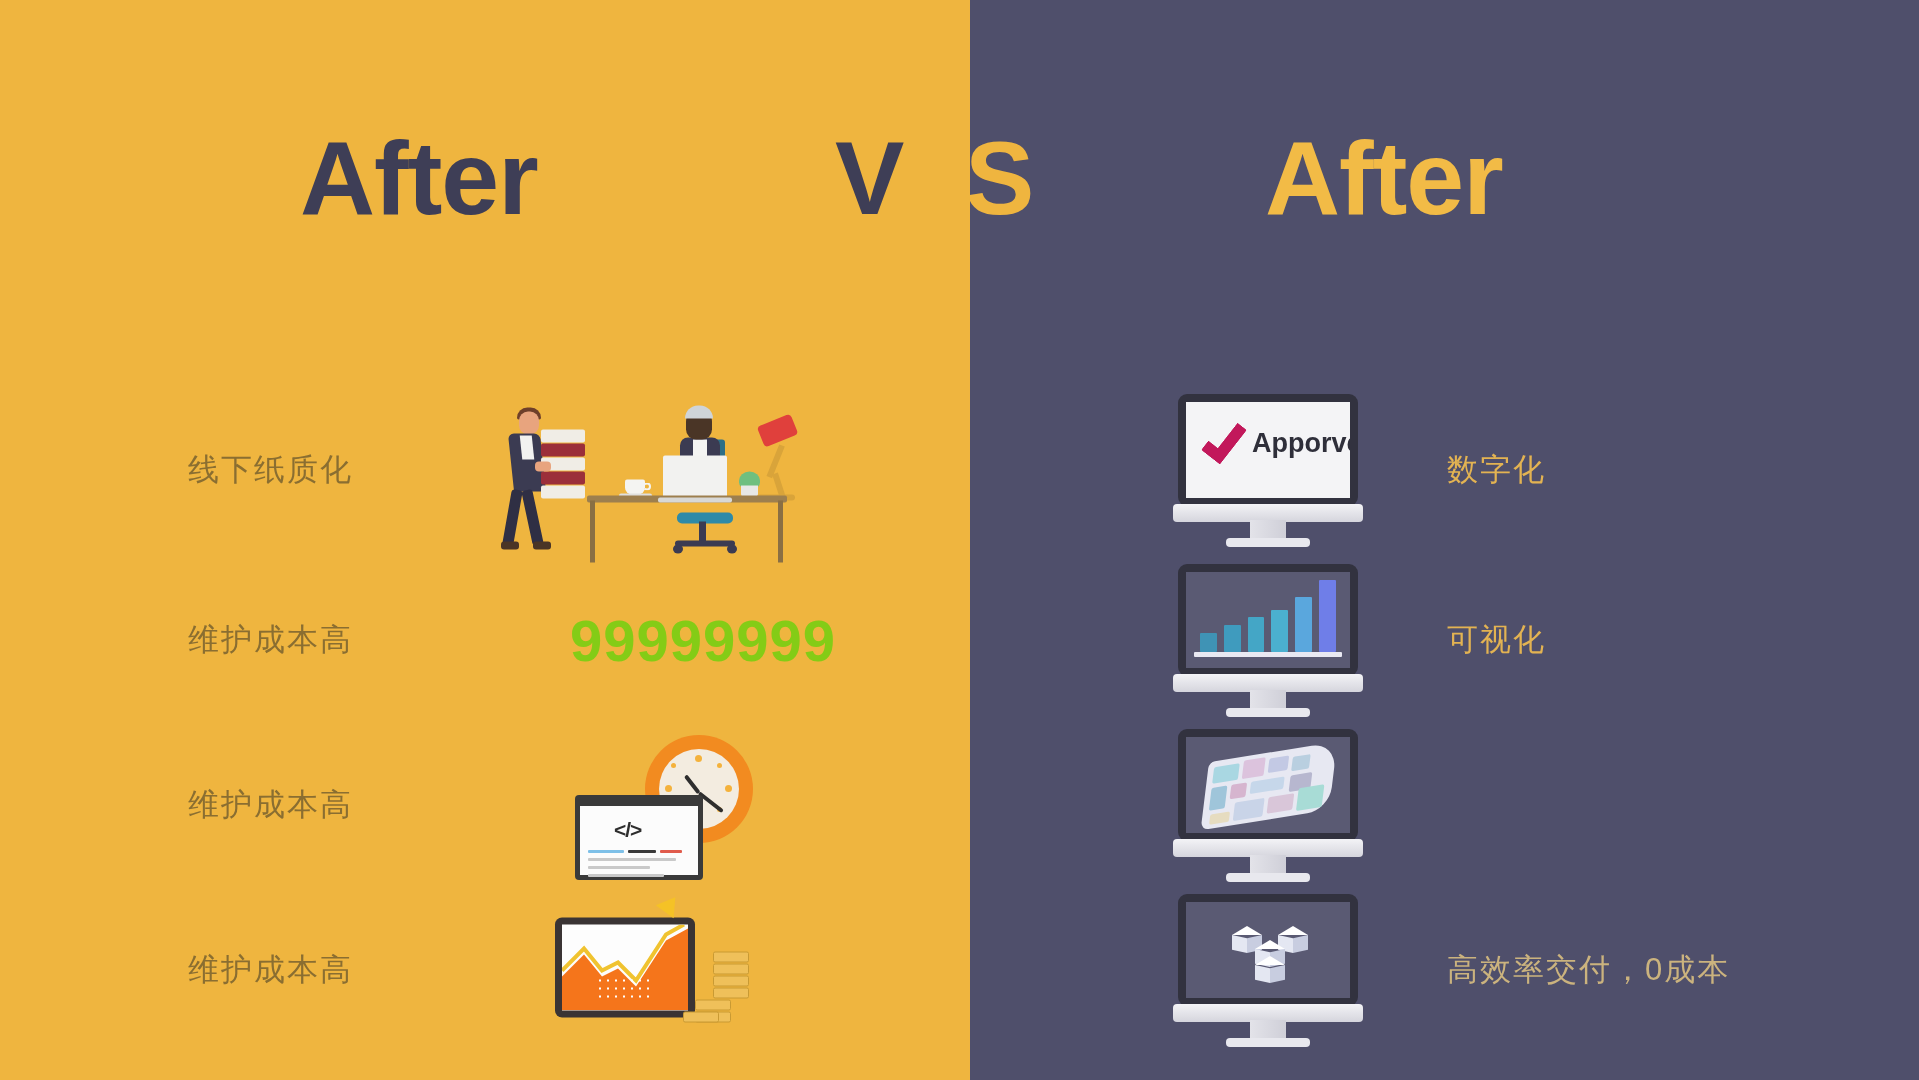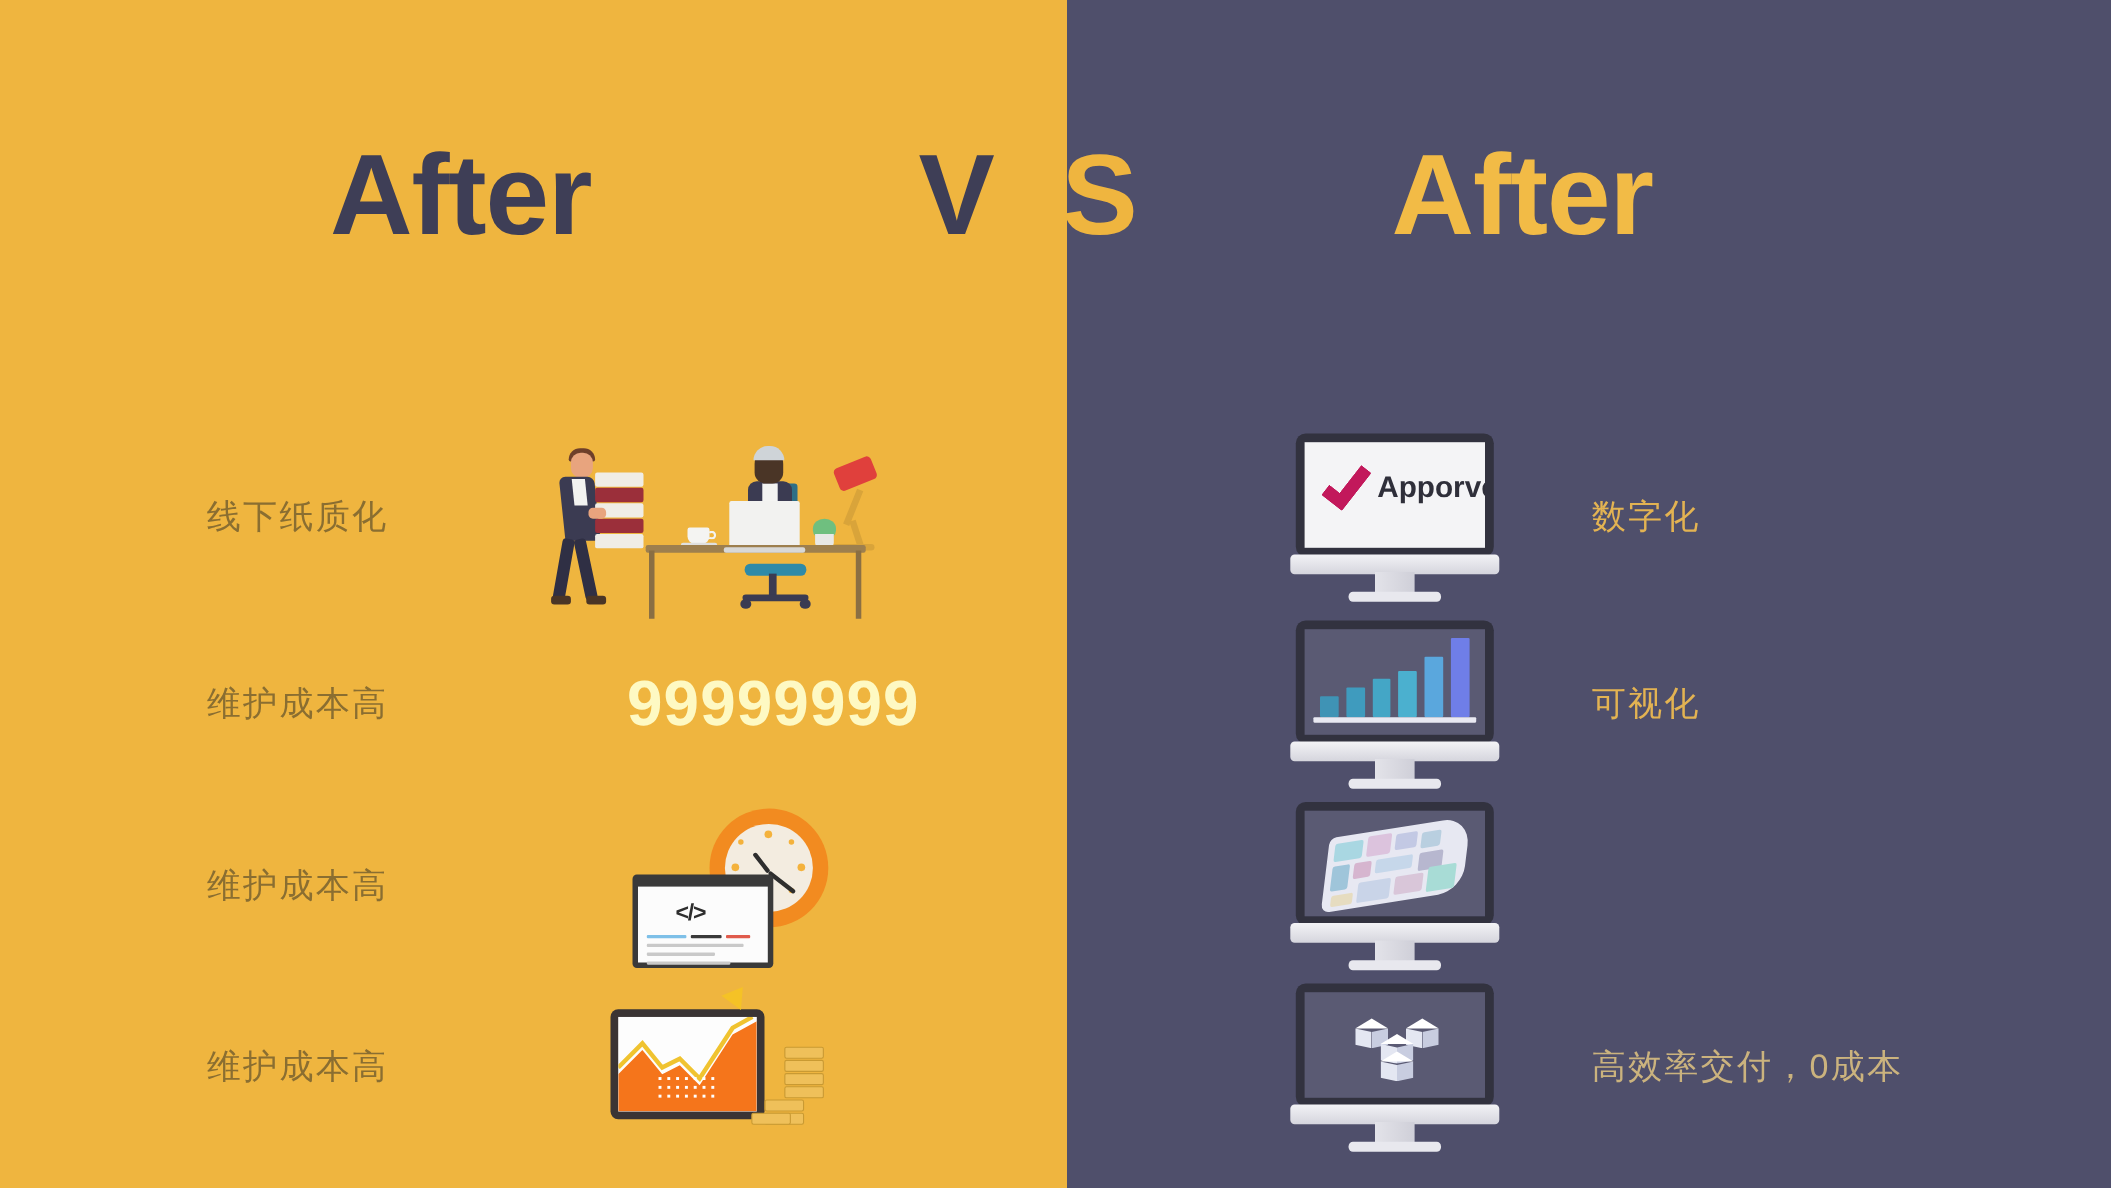--- a/index.html
+++ b/index.html
@@ -132,21 +132,21 @@
   .s2 { top:38px; background:#9b2f3a; }
   .s3 { top:52px; background:#f0ede6; }
   .s4 { top:66px; background:#9b2f3a; }
   .s5 { top:80px; background:#f0ede6; }
   .c-arm { position:absolute; left:40px; top:56px; width:16px; height:10px;
            background:#e8a47e; border-radius:4px; }
 
   
   .bignum {
     left:570px; top:0; font-size:58px; font-weight:bold;
-    color:#fef9c3; letter-spacing:1px; white-space:nowrap;
+    color:#84cc16; letter-spacing:1px; white-space:nowrap;
   }
 
   
   .codeclock { left:575px; width:180px; height:140px; top:0; }
   .clock-outer { position:absolute; left:70px; top:0px; width:108px; height:108px;
                  background:#f28b20; border-radius:50%; }
   .clock-face { position:absolute; left:84px; top:14px; width:80px; height:80px;
                 background:#f3ece0; border-radius:50%; }
   .clock-dot { position:absolute; width:7px; height:7px; background:#f4b23c; border-radius:50%; }
   .cd-12 { left:120px; top:20px; }

